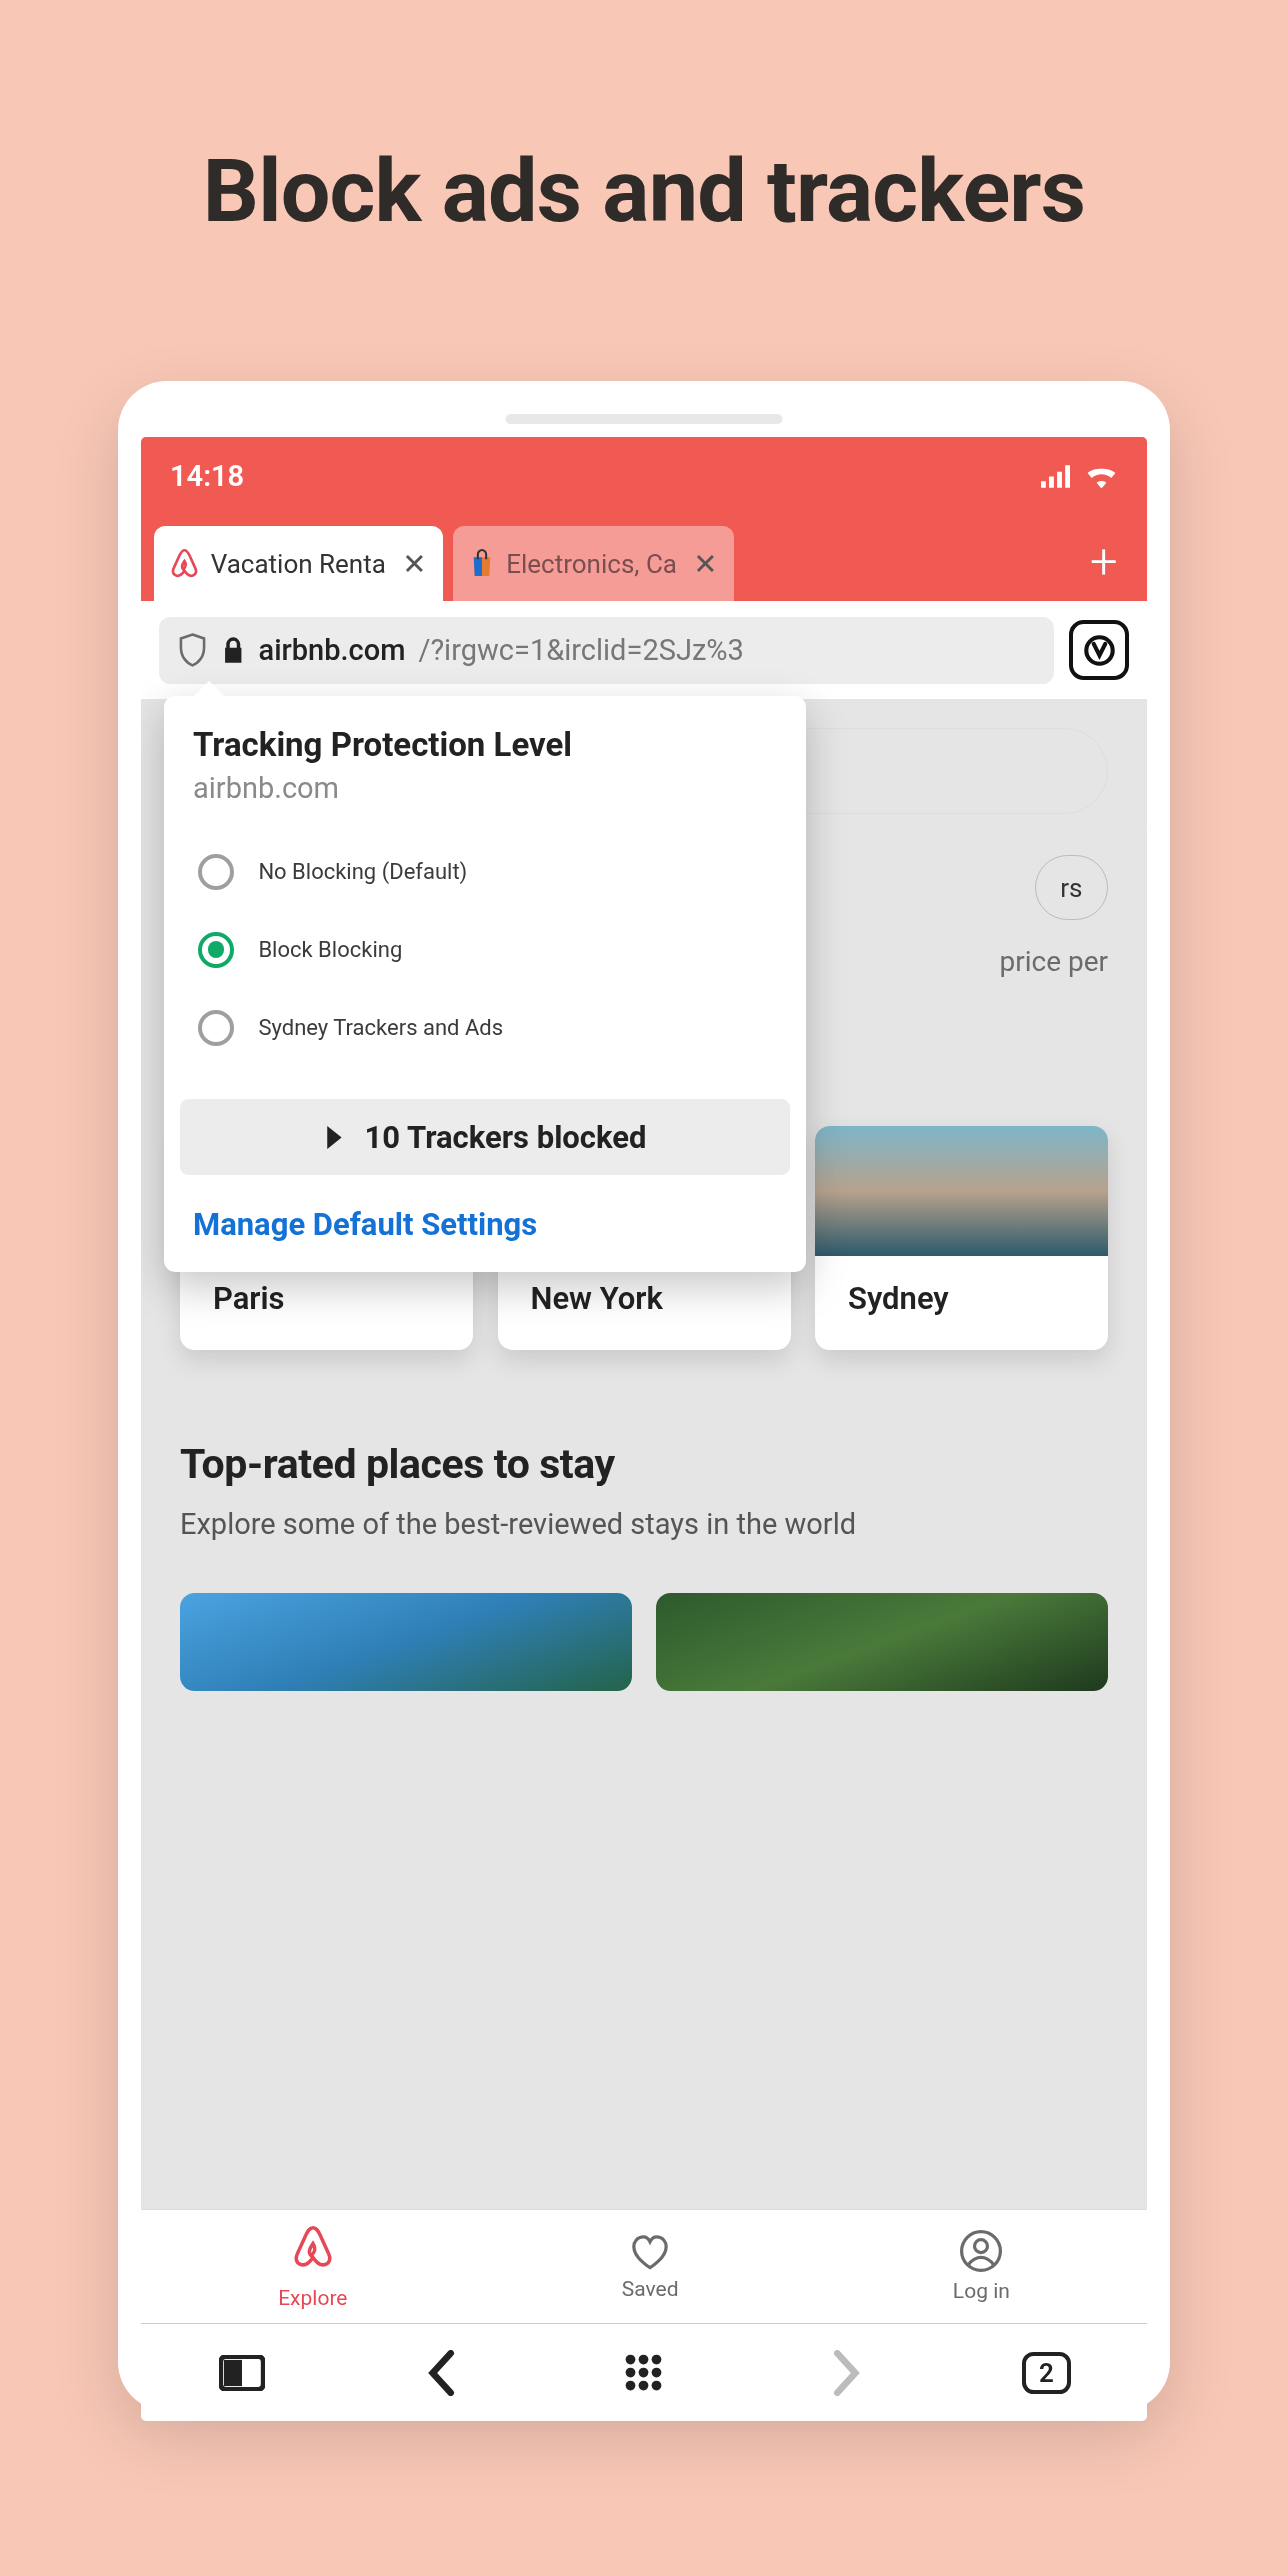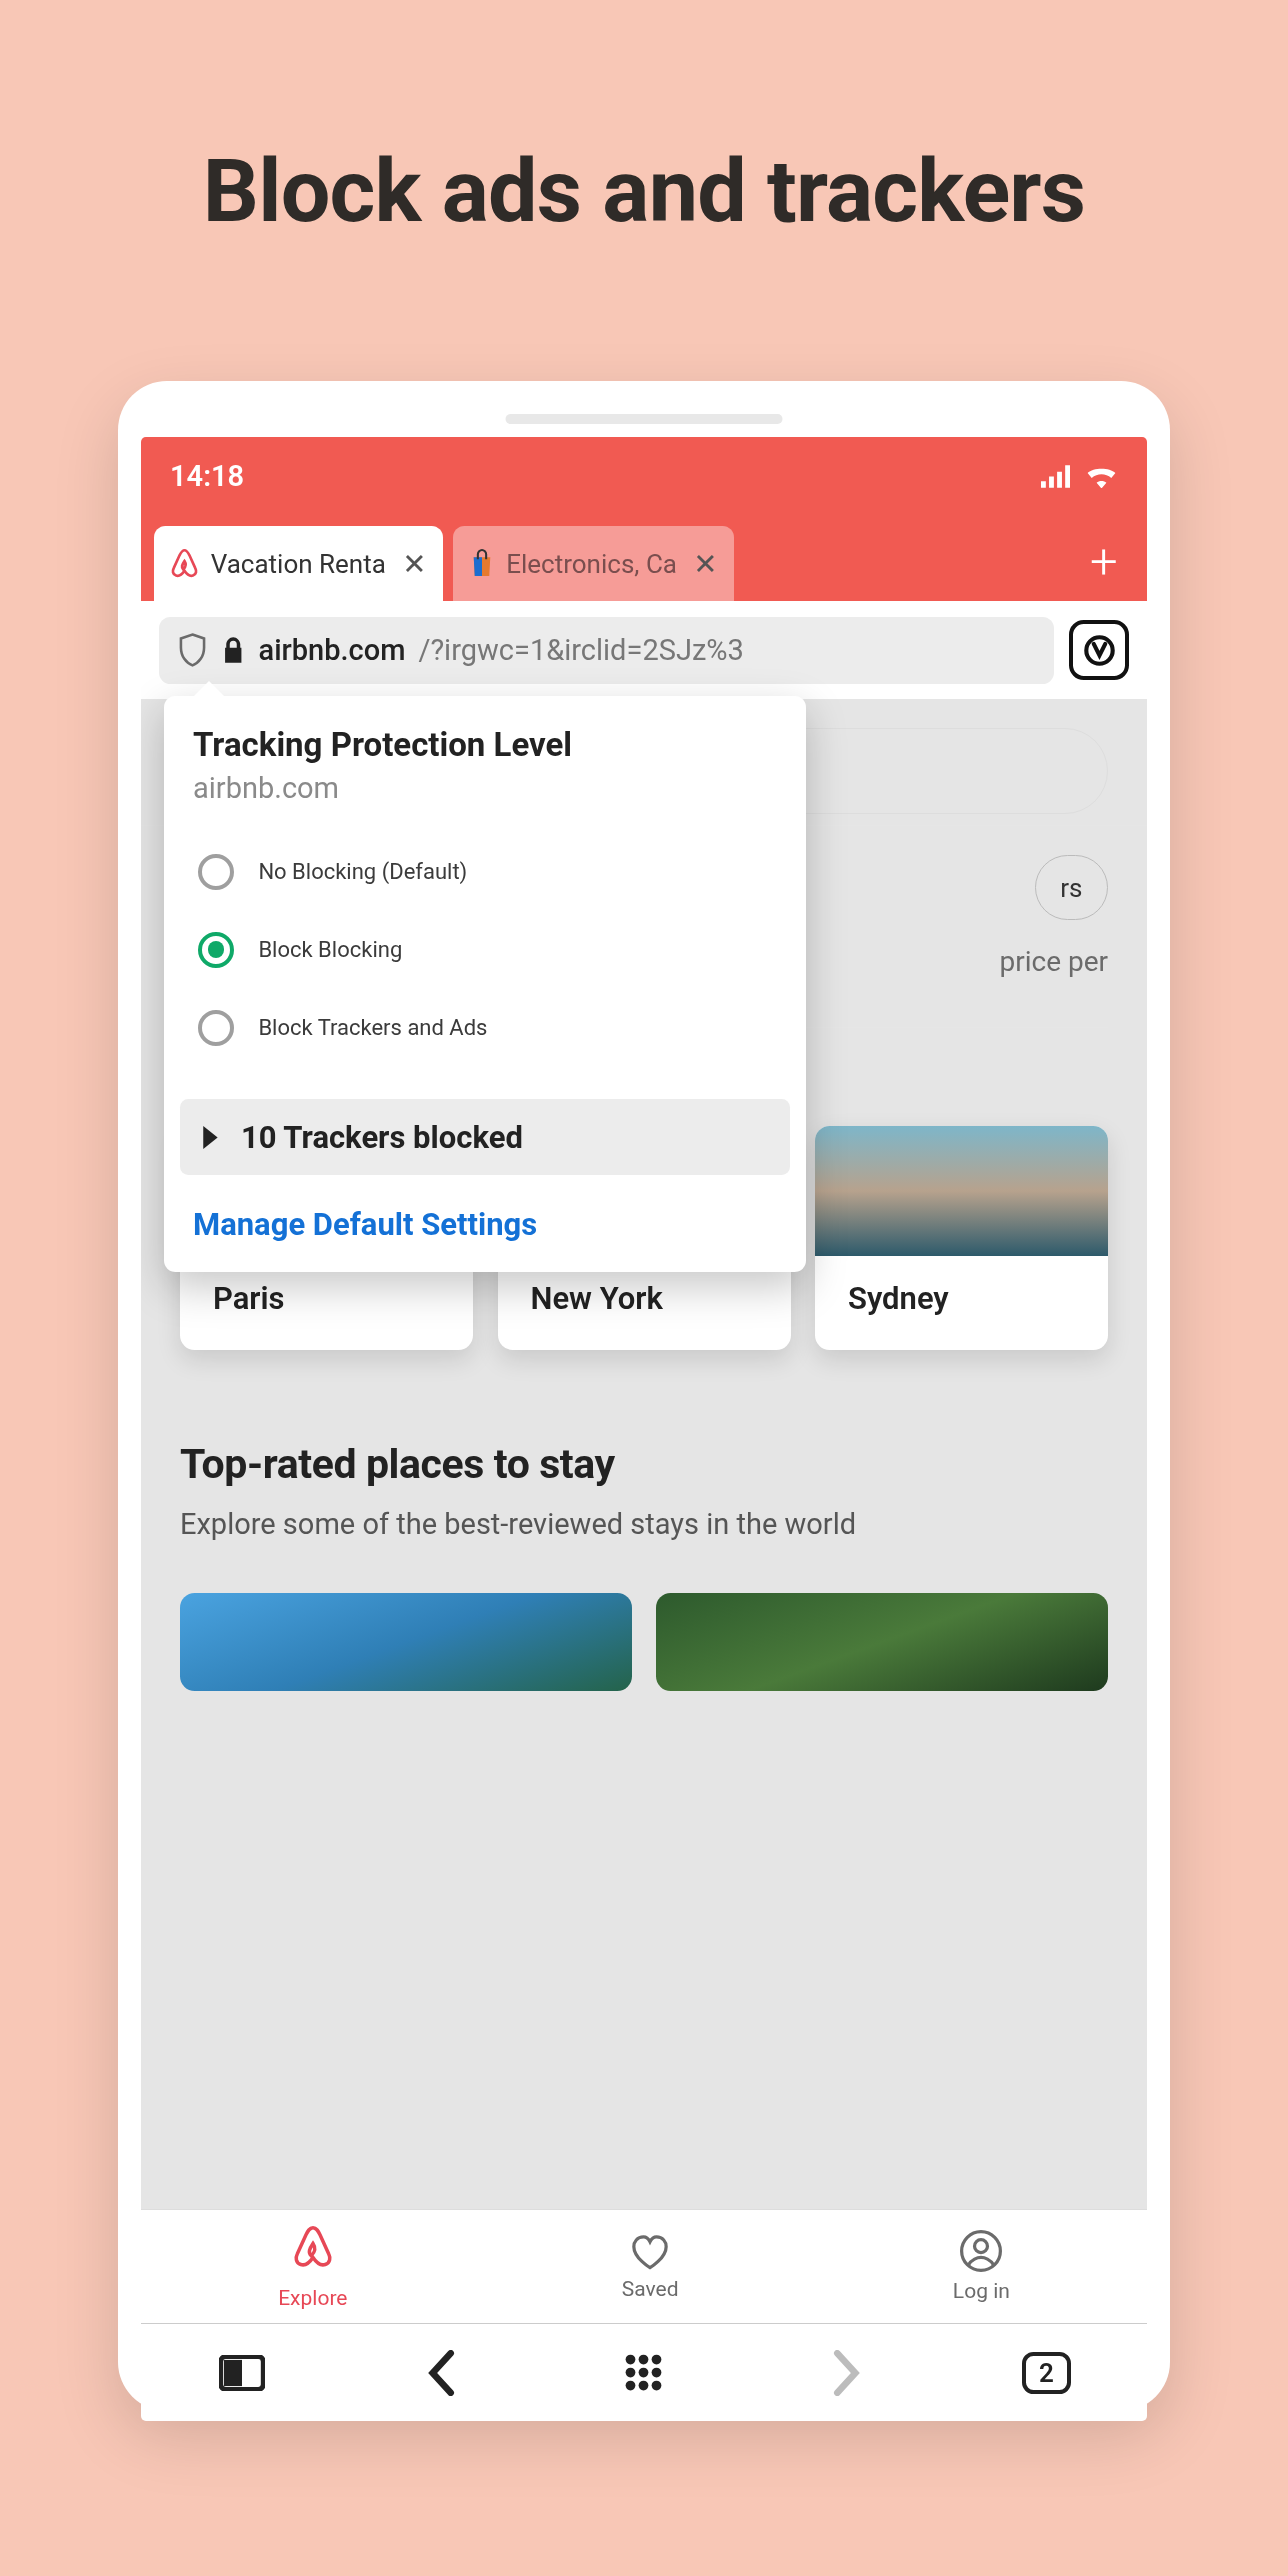--- a/index.html
+++ b/index.html
@@ -254,20 +254,21 @@
   margin: 18px 16.3px 11.4px 16.3px;
   background: #ececec;
   border-radius: 8.2px;
   padding: 19.6px 19.6px;
   display: flex;
   align-items: center;
   gap: 23px;
   font-size: 31px;
   font-weight: 700;
   color: #222;
+  justify-content: center;
 }
 .manage-link {
   padding: 19.6px 29px 29px 29px;
   font-size: 31px;
   font-weight: 700;
   color: #1471d6;
 }
 
 .svg-icon { display: block; }
 </style>
@@ -432,21 +433,21 @@
         <div class="radio-item">
           <div class="radio"></div>
           <span>No Blocking (Default)</span>
         </div>
         <div class="radio-item">
           <div class="radio selected"></div>
           <span>Block Blocking</span>
         </div>
         <div class="radio-item">
           <div class="radio"></div>
-          <span>Block Trackers and Ads</span>
+          <span>Sydney Trackers and Ads</span>
         </div>
       </div>
       <div class="trackers-bar">
         <svg class="svg-icon" width="18" height="23" viewBox="0 0 12 16">
             <path fill="#222" d="M2 0l10 8-10 8z"></path>
           </svg>
         <span>10 Trackers blocked</span>
       </div>
       <div class="manage-link">Manage Default Settings</div>
     </div>

